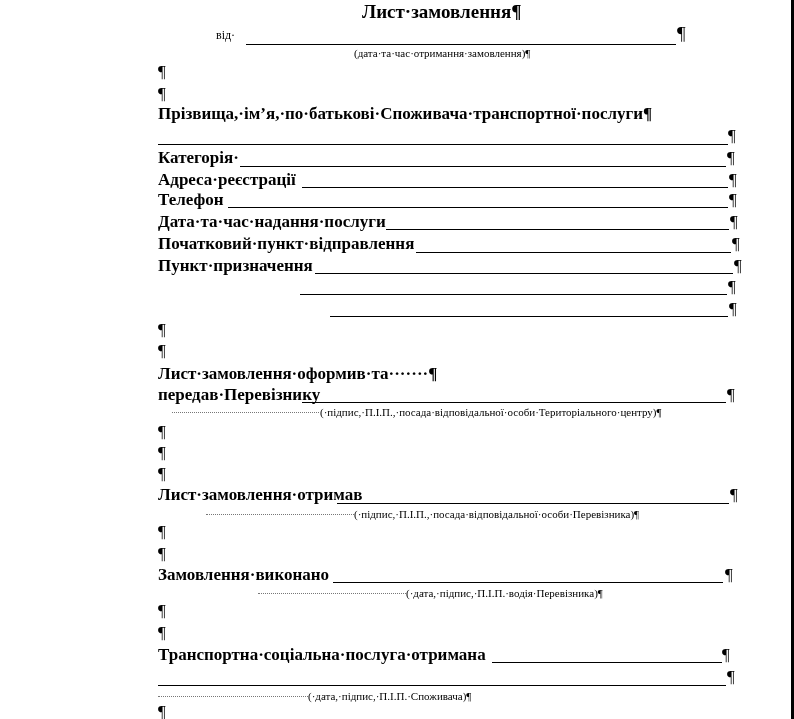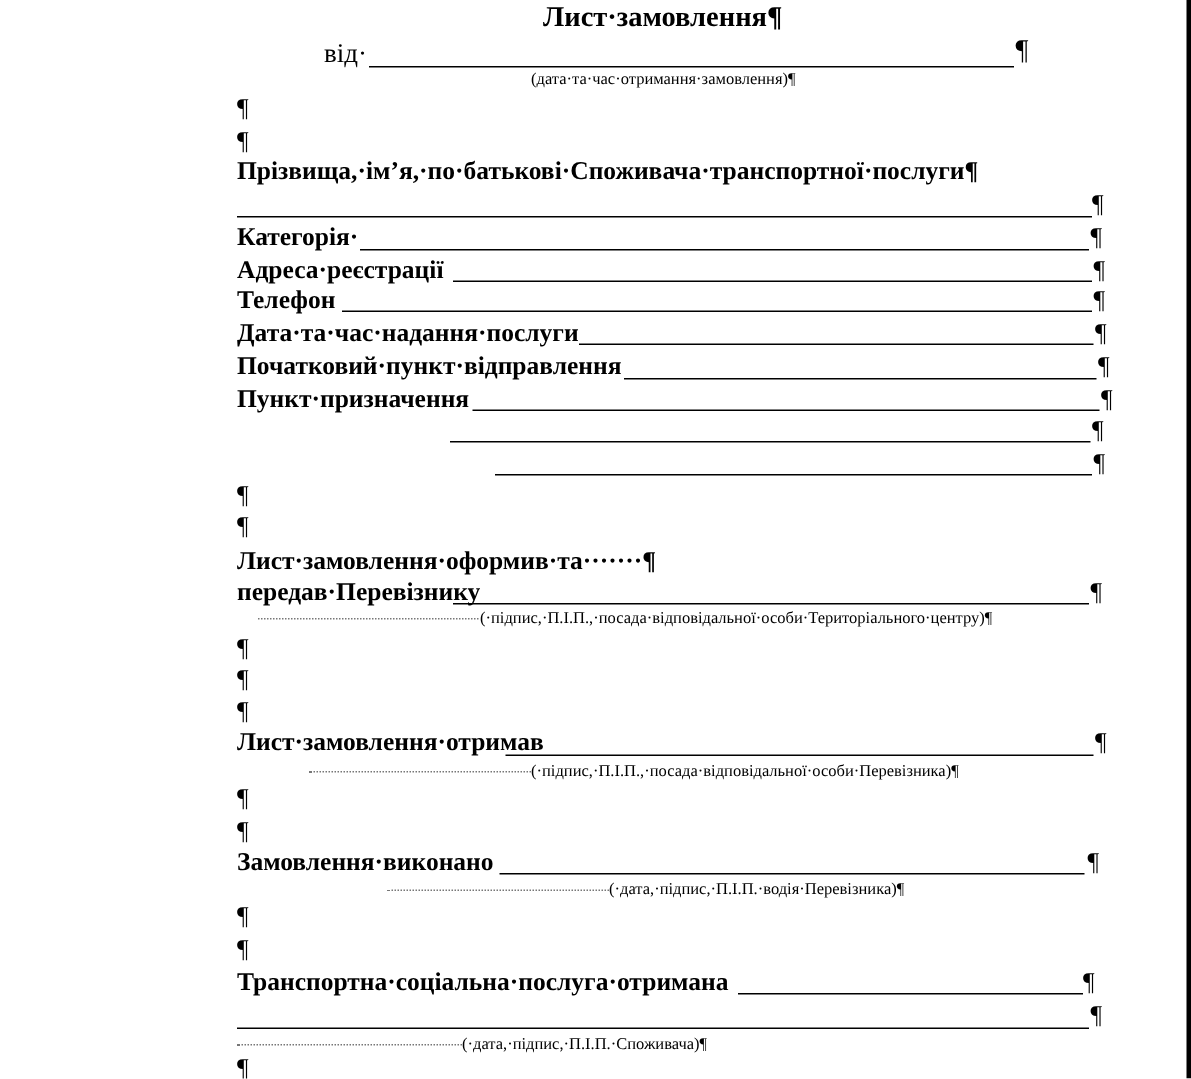--- a/index.html
+++ b/index.html
@@ -6,21 +6,21 @@
   body {
     width: 794px; height: 719px; overflow: hidden;
     background: #ffffff; position: relative;
     font-family: "Liberation Serif", "DejaVu Serif", serif;
     color: #000;
   }
   .edge { position: absolute; right: 0; top: 0; width: 3px; height: 719px; background: #000; }
   .page { position: absolute; left: 0; top: 0; width: 790px; height: 632px; }
   .line { position: absolute; left: 158px; font-size: 17px; line-height: 20px; white-space: nowrap; font-weight: bold; }
   .title { position: absolute; top: 1px; left: 362px; font-size: 19px; font-weight: bold; line-height: 22px; white-space: nowrap; }
-  .vid { position: absolute; top: 24px; left: 216px; font-size: 18px; line-height: 22px; white-space: nowrap; }
+  .vid { position: absolute; top: 24px; left: 216px; font-size: 12px; line-height: 22px; white-space: nowrap; }
   .rule { position: absolute; height: 0; border-bottom: 1px solid #000; }
   .small { position: absolute; font-size: 11px; line-height: 13px; white-space: nowrap; }
   .dots { position: absolute; height: 0; border-bottom: 1px dotted #777; }
   .pm { position: absolute; font-size: 17px; line-height: 20px; }
 </style>
 </head>
 <body>
 
 <div class="page">
 

